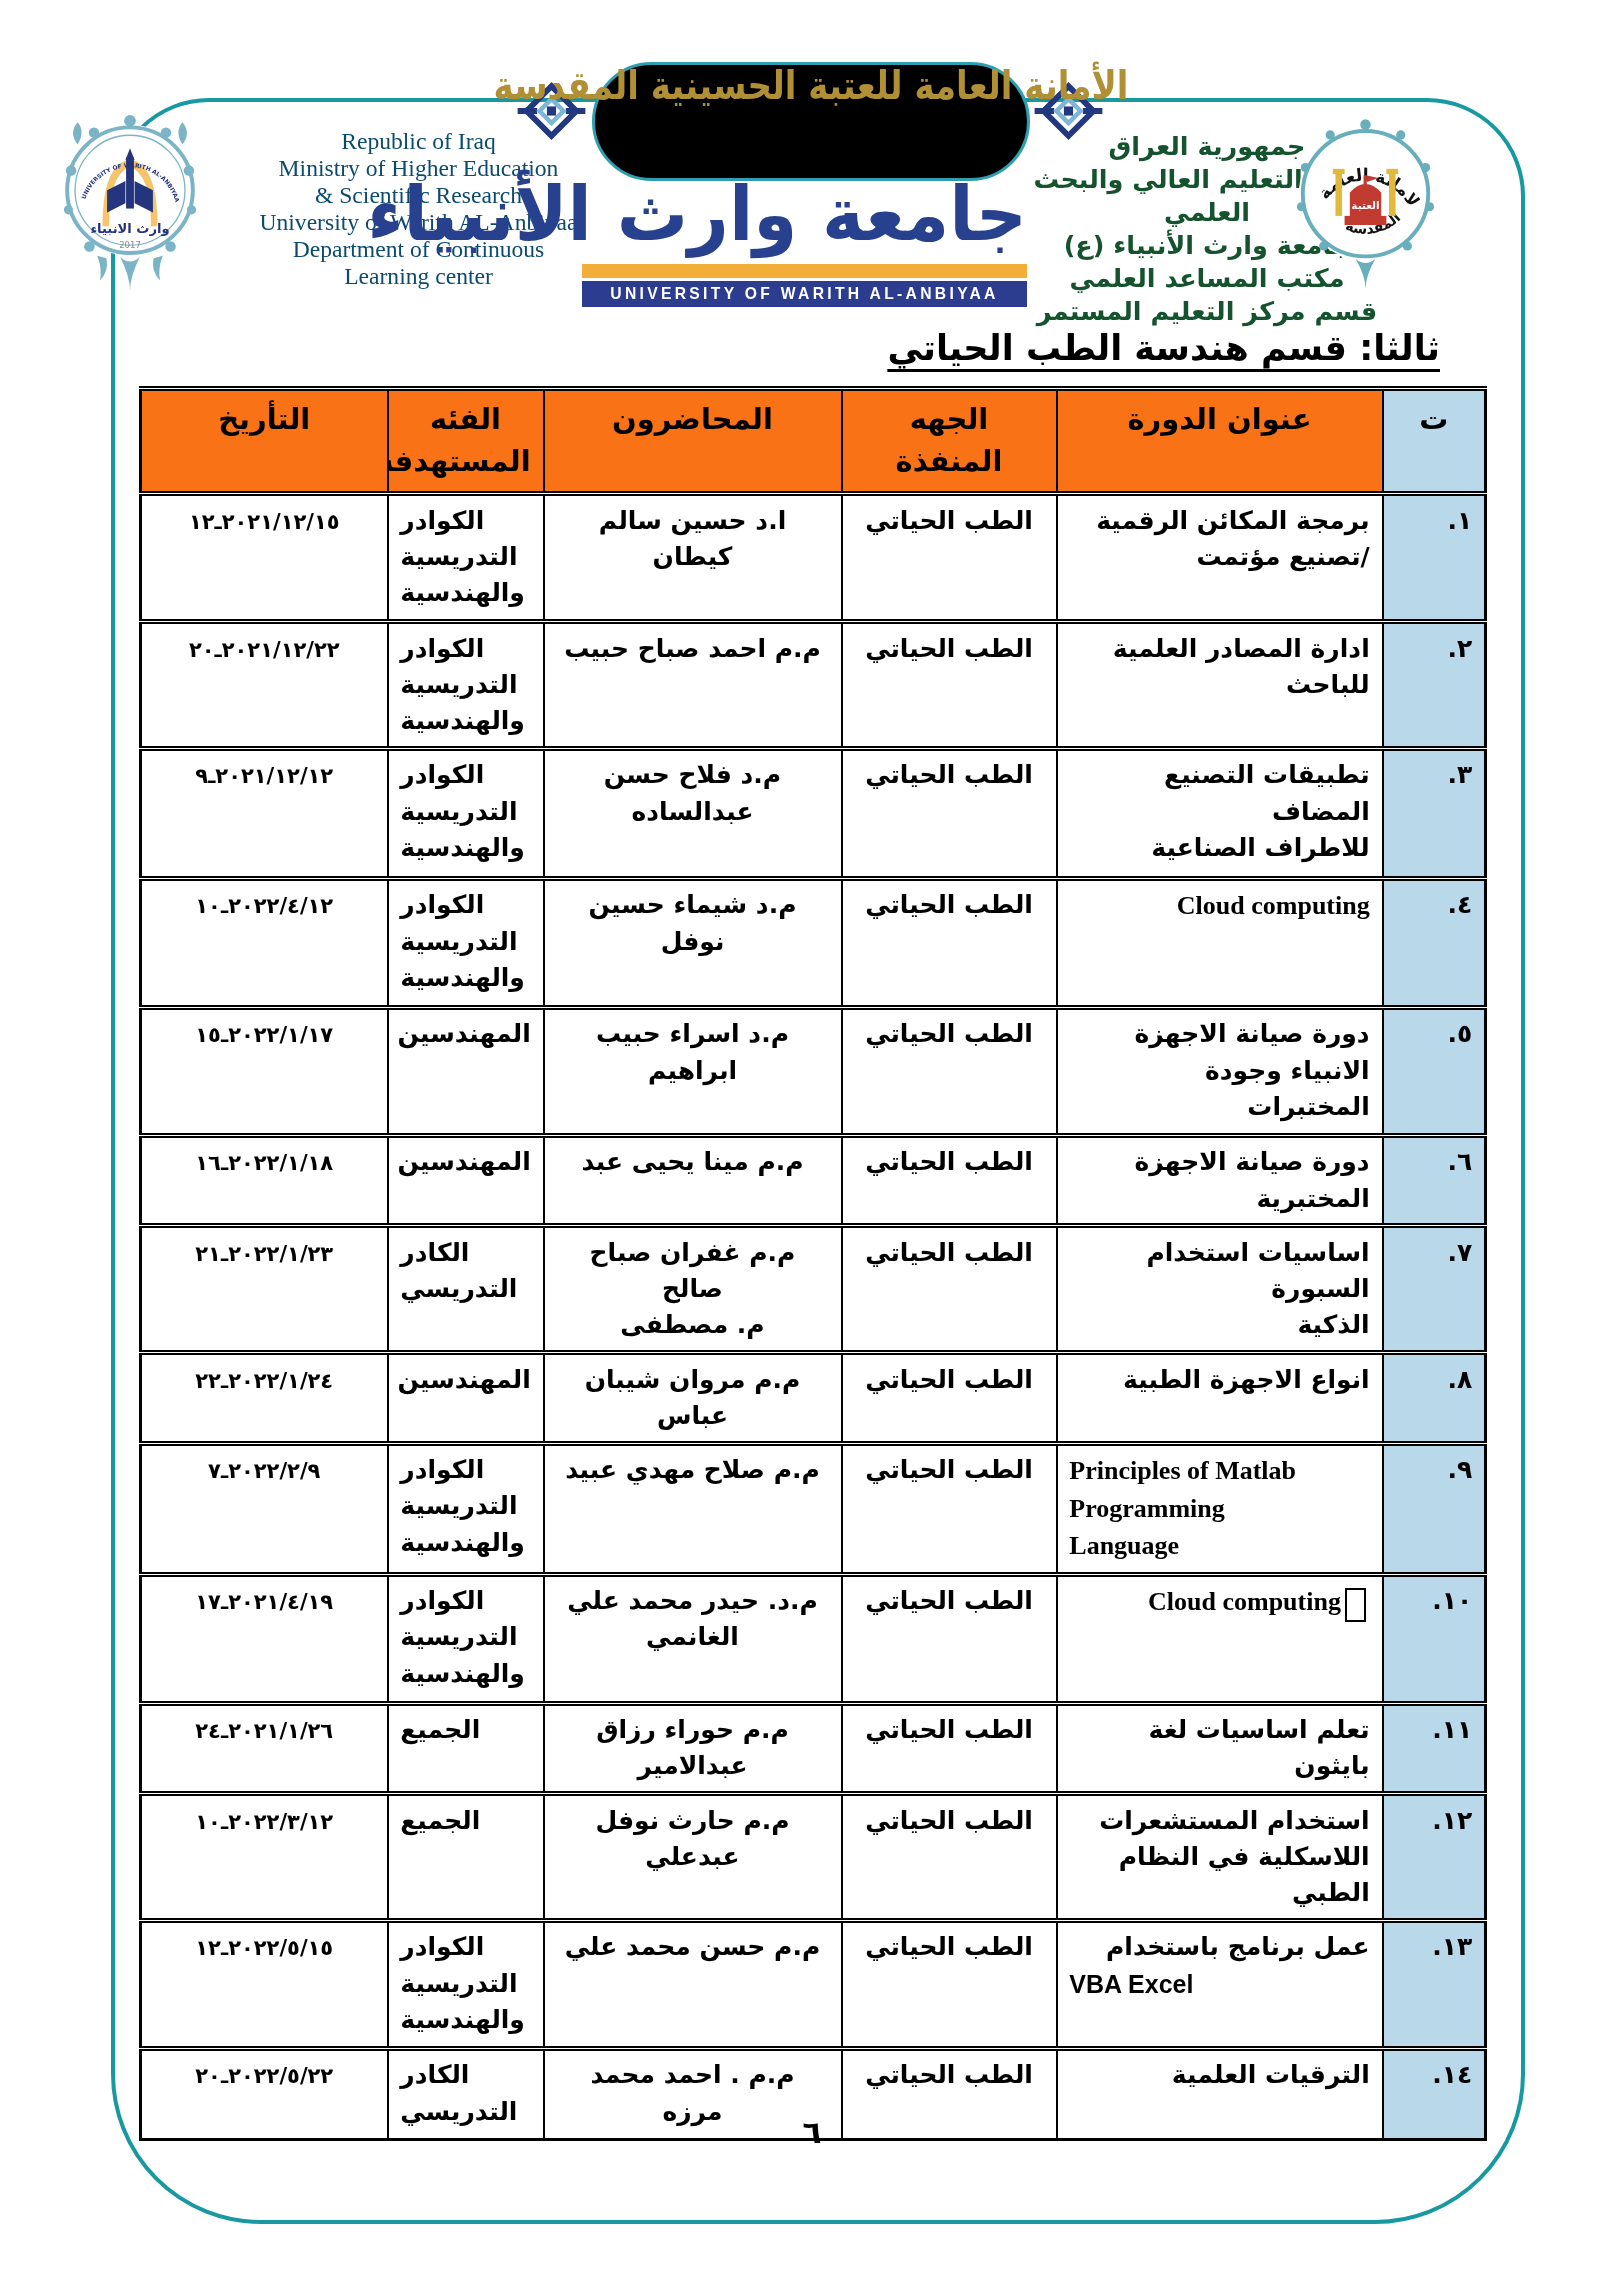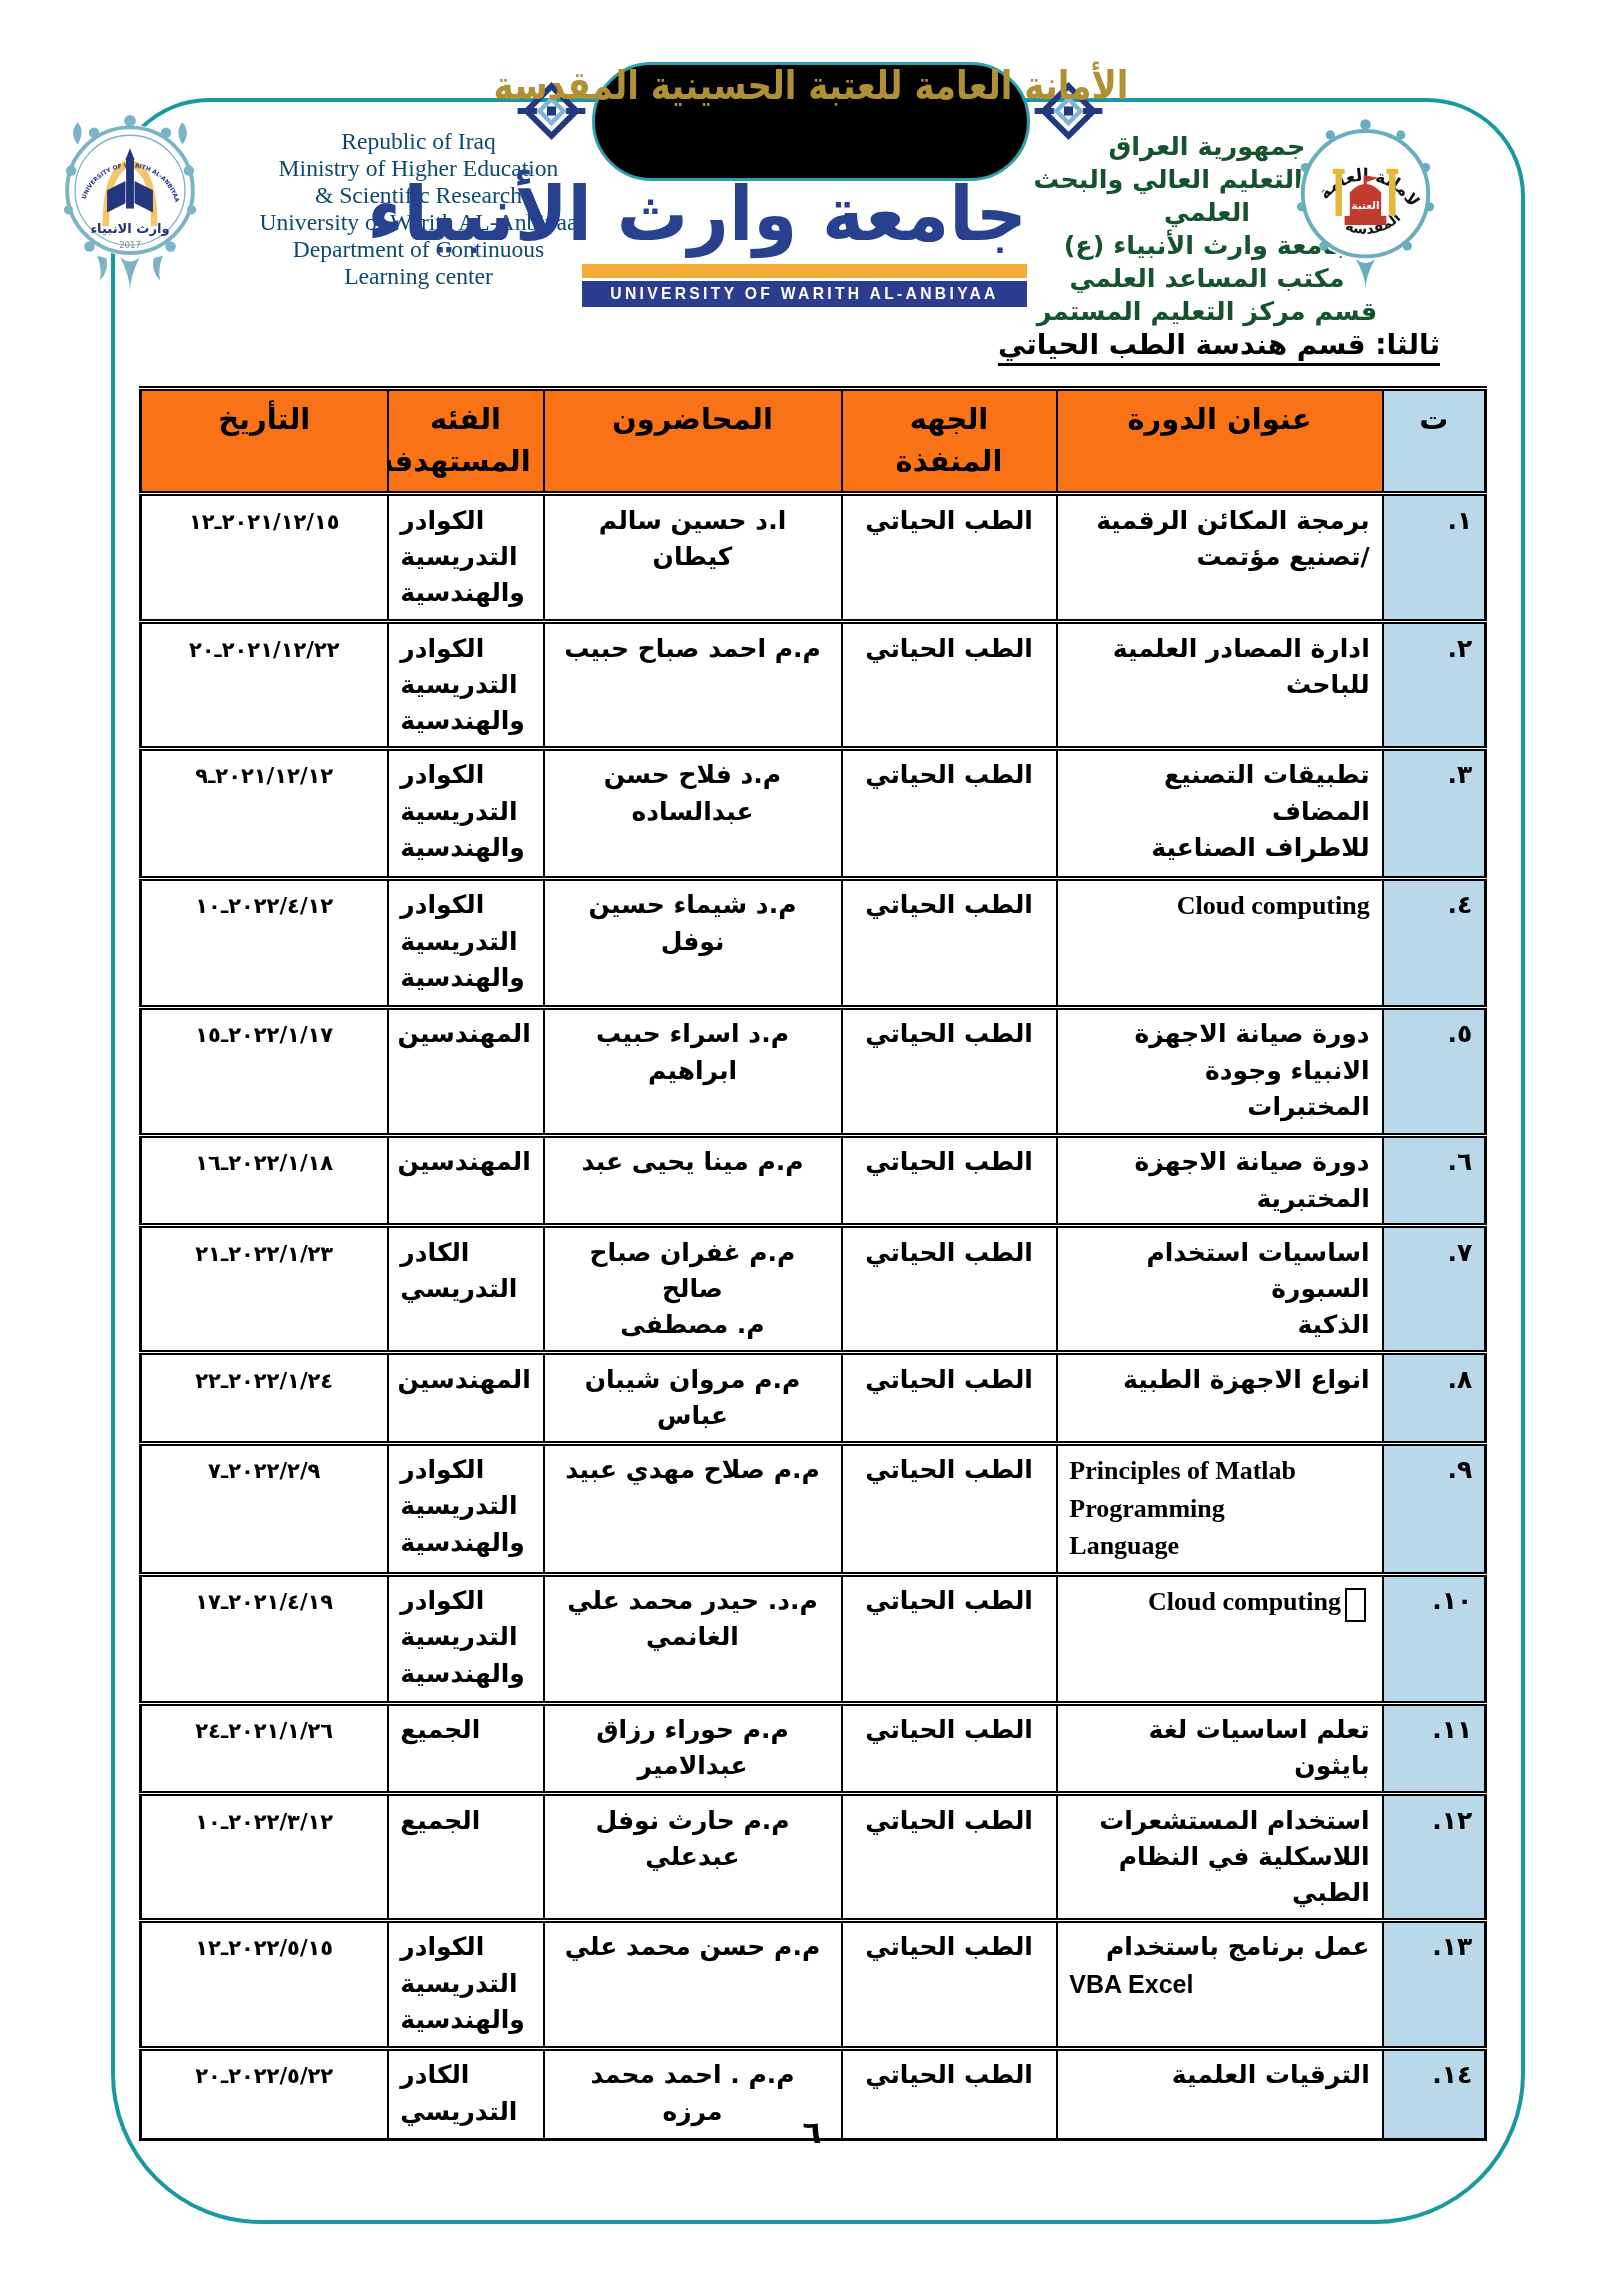--- a/index.html
+++ b/index.html
@@ -26,21 +26,21 @@
   .orn-right{left:1031px;}
   .uni{left:582px;top:171px;width:445px;text-align:center;}
   .uni-ar{direction:rtl;color:#27418f;font-weight:bold;font-size:71px;line-height:1.25;
           transform:scaleY(1.05);white-space:nowrap;}
   .uni-bar-yellow{margin-top:3.9px;height:14.4px;background:#f3ae3a;}
   .uni-bar-navy{margin-top:2.6px;height:26px;background:#2c3d90;display:flex;align-items:center;justify-content:center;}
   .uni-latin{color:#fff;font-family:"Liberation Sans",sans-serif;font-weight:bold;
              font-size:15.7px;letter-spacing:3.3px;white-space:nowrap;}
   
   .sec-title{position:absolute;top:328px;right:184px;z-index:3;direction:rtl;
-             font-size:28px;font-weight:bold;color:#000;
+             font-size:35px;font-weight:bold;color:#000;
              text-decoration:underline;text-decoration-thickness:2.6px;text-underline-offset:9.2px;}
   
   .tbl-wrap{position:absolute;left:139px;top:386px;z-index:3;}
   table.courses{border-collapse:collapse;table-layout:fixed;width:1346px;direction:rtl;
                 border:3.3px solid #000;border-top:5.9px double #000;}
   table.courses th,table.courses td{border:2px solid #000;border-top:5.2px double #000;
                 vertical-align:top;padding:6.5px 11.8px;overflow:hidden;}
   th.c-num,td.c-num{background:#b9d9ea;}
   th{background:#f97316;font-size:29px;font-weight:bold;line-height:1.45;text-align:center;padding-top:9.2px;}
   td{font-size:25px;font-weight:bold;line-height:1.45;}

